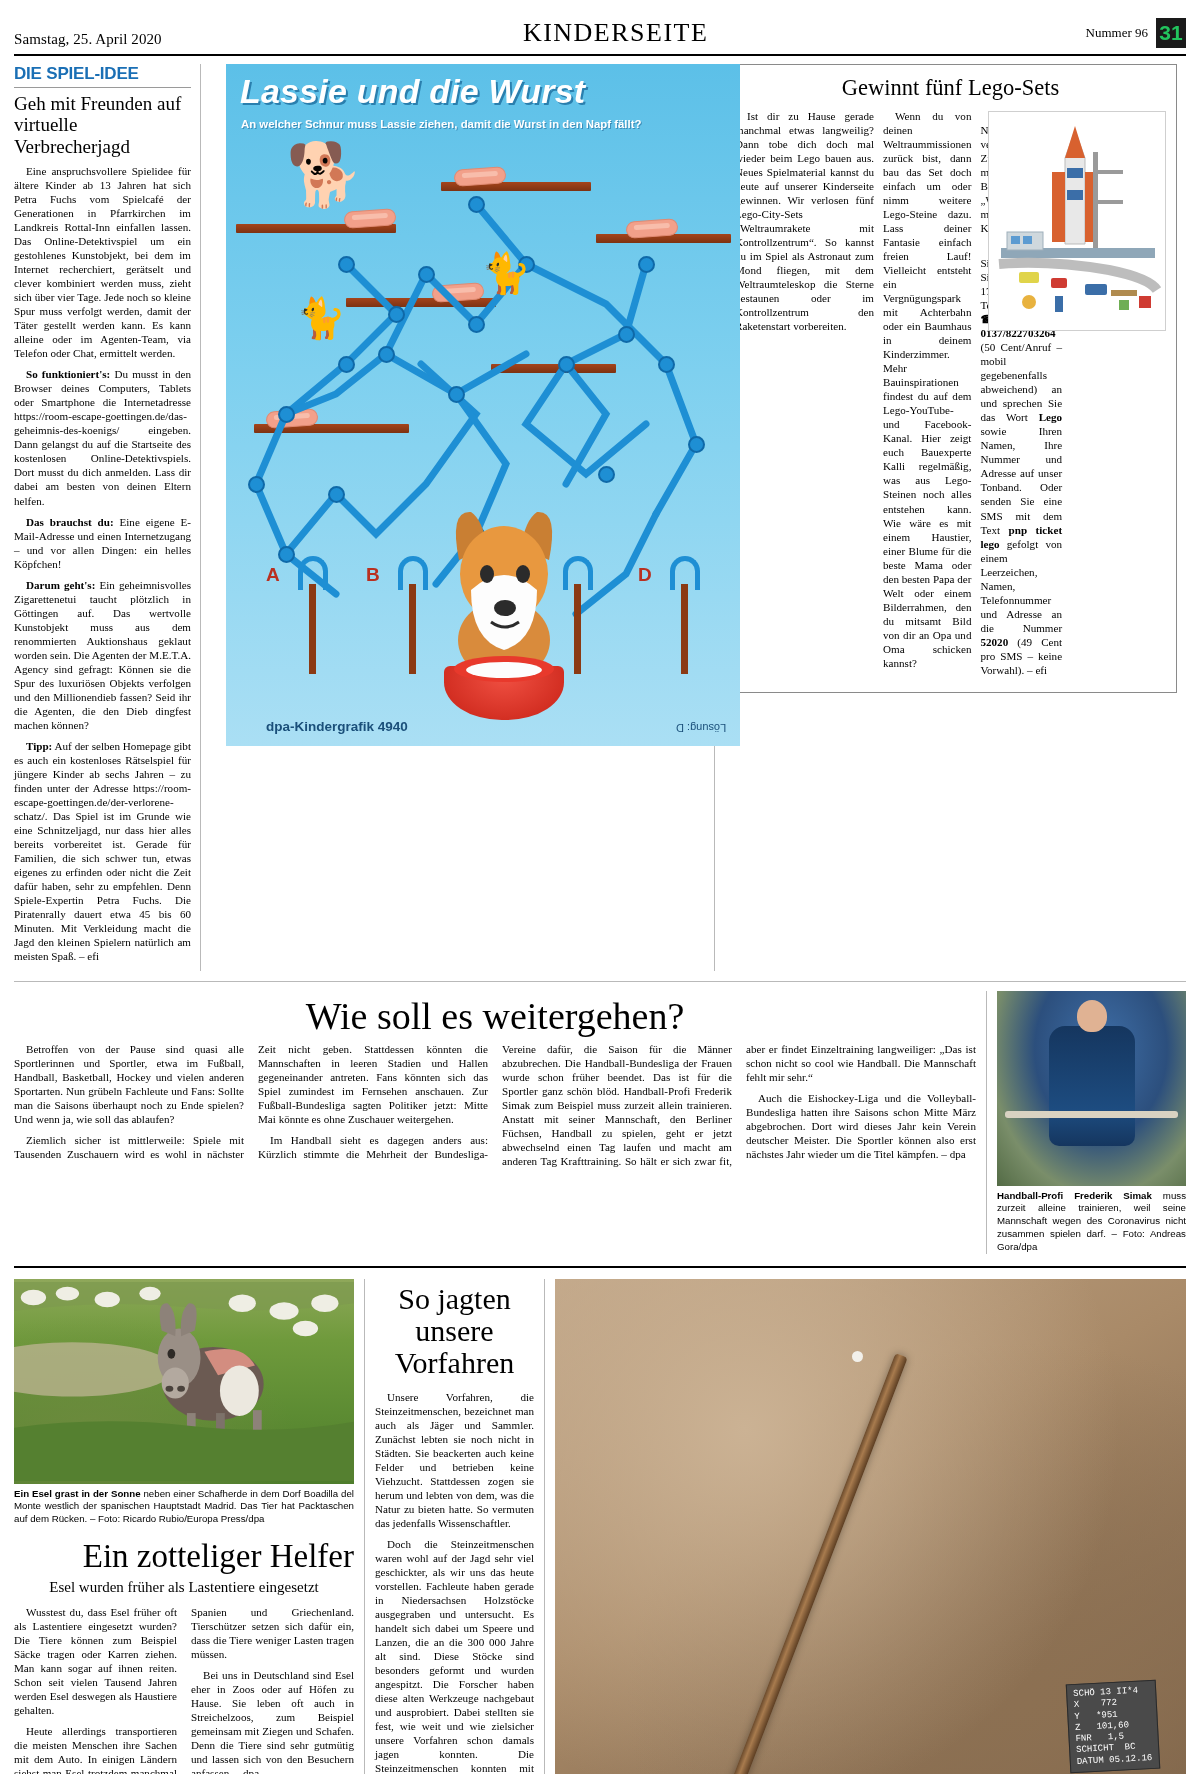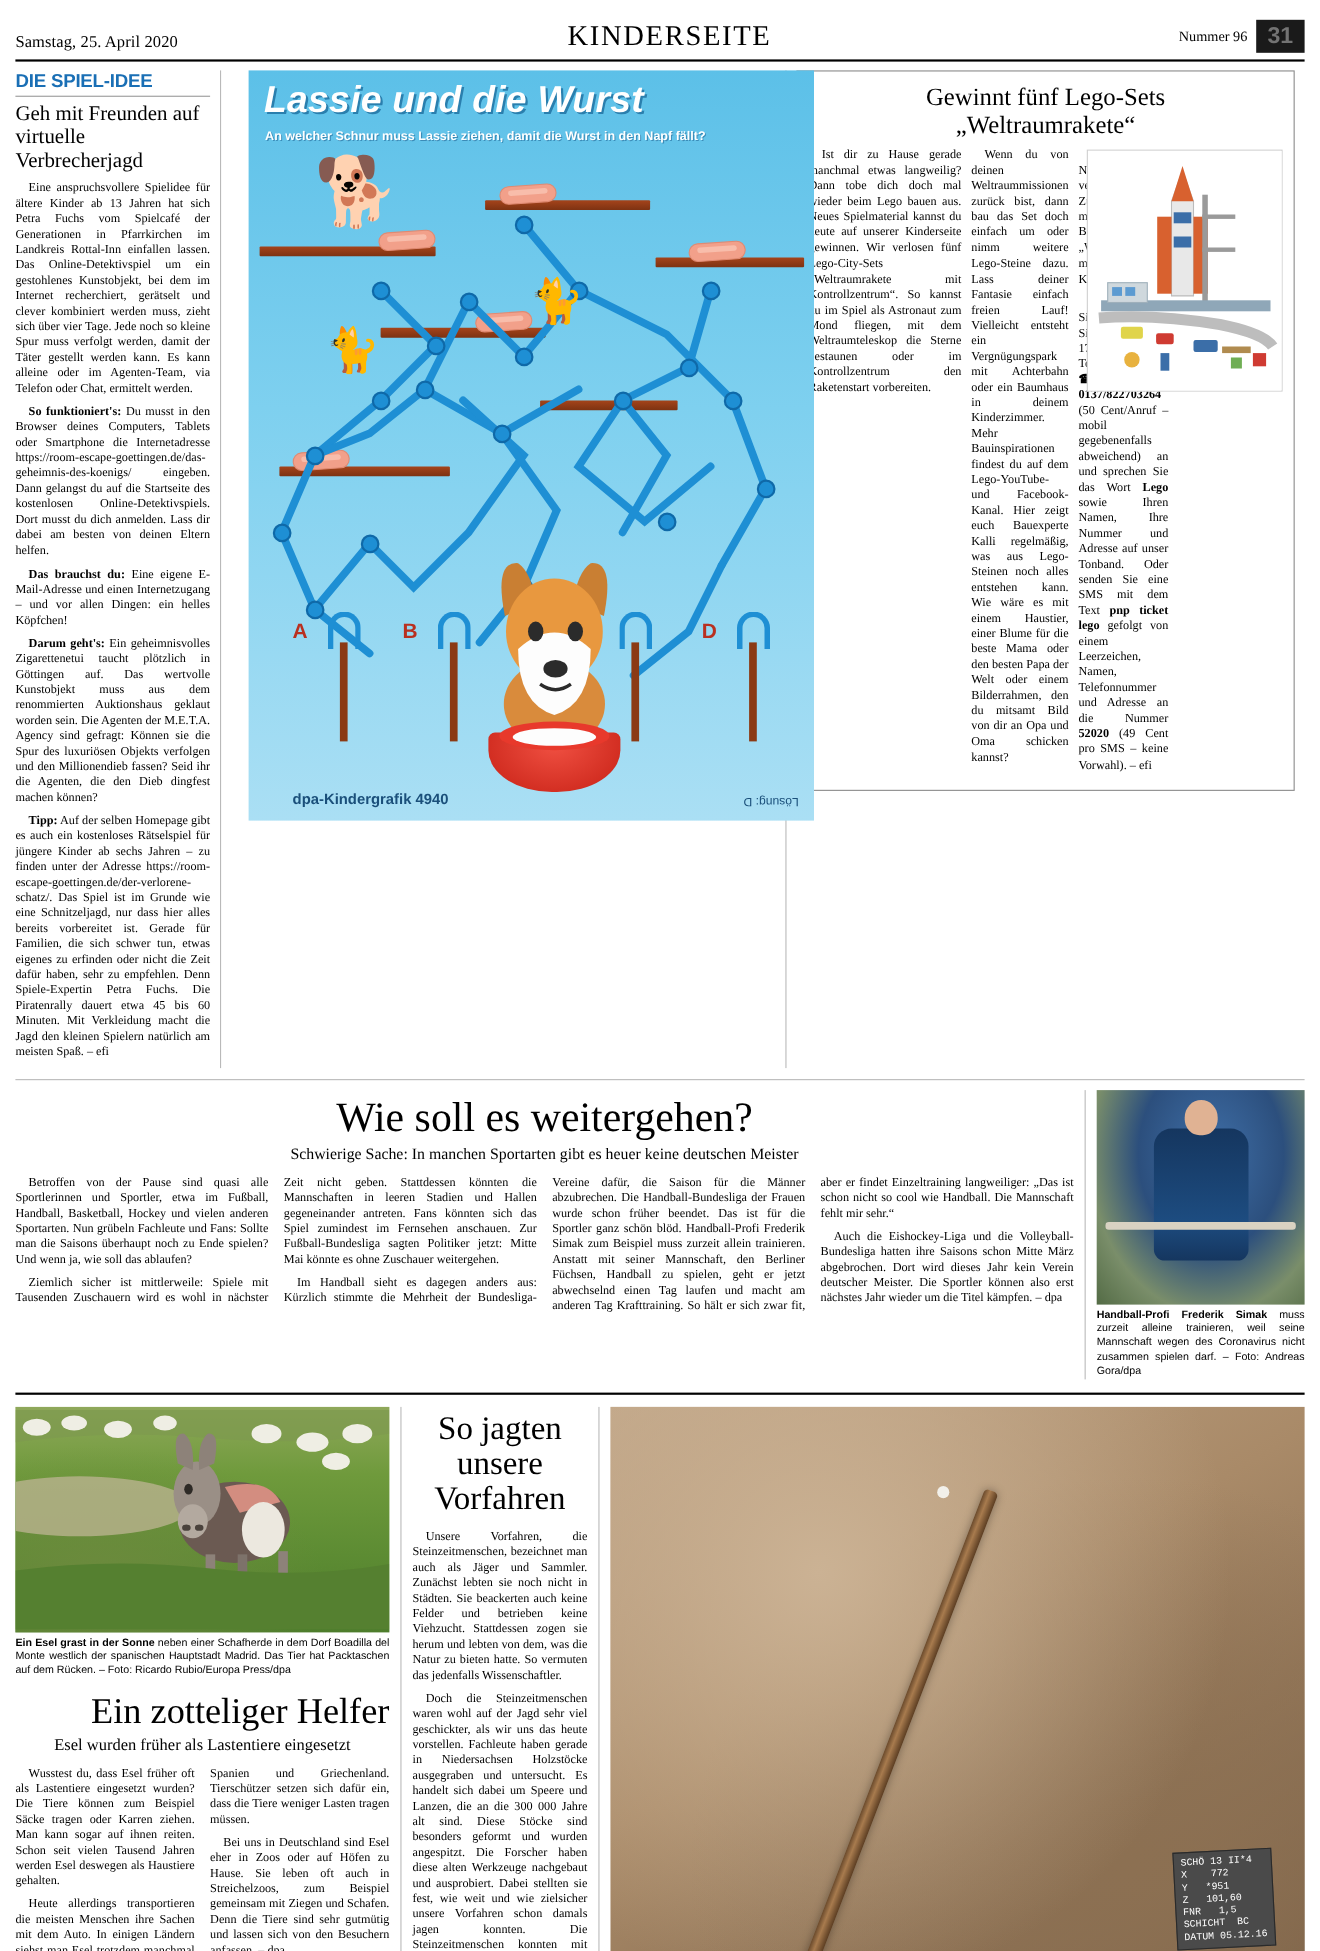--- a/index.html
+++ b/index.html
@@ -12,22 +12,22 @@
     overflow:hidden;
   }
   .page { width:1200px; height:1774px; padding:18px 14px 10px 14px; position:relative; }
 
   
   .masthead { display:flex; align-items:flex-end; justify-content:space-between; padding-bottom:4px; }
   .mh-date { font-size:15px; font-family:"Liberation Serif", serif; letter-spacing:0.1px; }
   .mh-title { font-size:26px; letter-spacing:1.5px; font-family:"Liberation Serif", serif; position:relative; left:-8px; }
   .mh-right { display:flex; align-items:center; gap:8px; }
   .mh-num { font-size:13px; }
-  .mh-page { background:#1a1a1a; color:#737373; font-size:21px; font-weight:bold;
-             width:44px; height:30px; display:flex; align-items:center; justify-content:center;
+  .mh-page { background:#1a1a1a; color:#22c55e; font-size:21px; font-weight:bold;
+             width:30px; height:30px; display:flex; align-items:center; justify-content:center;
              font-family:"Liberation Sans", sans-serif; }
   .rule-thick { border-top:2.2px solid #000; margin-top:2px; }
 
   
   .top-row { display:flex; margin-top:8px; }
   .col-left { width:186px; flex:0 0 186px; padding-right:9px; }
   .col-mid  { width:514px; flex:0 0 514px; padding:0 9px; }
   .col-right{ width:463px; flex:0 0 463px; padding-left:9px; }
   .vline { border-left:1px solid #b9b9b9; }
 
@@ -252,21 +252,20 @@
         <div class="bowl"></div>
         <div class="credit">dpa-Kindergrafik 4940</div>
         <div class="solution">Lösung: D</div>
       </div>
     </div>
 
     <div class="col-right vline">
       <div class="lego-box">
         <div class="lego-hl">
           <div>Gewinnt fünf Lego-Sets</div>
-          <div>„Weltraumrakete“</div>
         </div>
 
         <div class="lego-img">
           <div class="rocket-bg"></div>
           <svg viewBox="0 0 178 220" width="178" height="220" style="position:relative;">
             <rect x="0" y="0" width="178" height="220" fill="#fff"></rect>
 
             <path d="M86,18 L96,46 L96,132 L76,132 L76,46 Z" fill="#e8e8e8" stroke="#bbb"></path>
             <path d="M86,14 L96,46 L76,46 Z" fill="#d8612f"></path>
             <rect x="96" y="60" width="13" height="70" fill="#d8612f"></rect>
@@ -326,21 +325,20 @@
             </div>
           </div>
         </div>
       </div>
     </div>
   </div>
 
   <div class="sport">
     <div class="sport-main">
       <h1 class="hl-big">Wie soll es weitergehen?</h1>
-      <div class="deck">Schwierige Sache: In manchen Sportarten gibt es heuer keine deutschen Meister</div>
       <div class="body-txt c4">
         <p>Betroffen von der Pause sind quasi alle Sportlerinnen und Sportler, etwa im Fußball, Handball, Basketball, Hockey und vielen anderen Sportarten. Nun grübeln Fachleute und Fans: Sollte man die Saisons überhaupt noch zu Ende spielen? Und wenn ja, wie soll das ablaufen?</p>
         <p>Ziemlich sicher ist mittlerweile: Spiele mit Tausenden Zuschauern wird es wohl in nächster Zeit nicht geben. Stattdessen könnten die Mannschaften in leeren Stadien und Hallen gegeneinander antreten. Fans könnten sich das Spiel zumindest im Fernsehen anschauen. Zur Fußball-Bundesliga sagten Politiker jetzt: Mitte Mai könnte es ohne Zuschauer weitergehen.</p>
         <p>Im Handball sieht es dagegen anders aus: Kürzlich stimmte die Mehrheit der Bundesliga-Vereine dafür, die Saison für die Männer abzubrechen. Die Handball-Bundesliga der Frauen wurde schon früher beendet. Das ist für die Sportler ganz schön blöd. Handball-Profi Frederik Simak zum Beispiel muss zurzeit allein trainieren. Anstatt mit seiner Mannschaft, den Berliner Füchsen, Handball zu spielen, geht er jetzt abwechselnd einen Tag laufen und macht am anderen Tag Krafttraining. So hält er sich zwar fit, aber er findet Einzeltraining langweiliger: „Das ist schon nicht so cool wie Handball. Die Mannschaft fehlt mir sehr.“</p>
         <p><span>Auch die Eishockey-Liga und die Volleyball-Bundesliga hatten ihre Saisons schon Mitte März abgebrochen. Dort wird dieses Jahr kein Verein deutscher Meister. Die Sportler können also erst nächstes Jahr wieder um die Titel kämpfen.</span>
           <span class="sig">– dpa</span></p>
       </div>
     </div>
     <div class="sport-side">
       <div class="photo handballer">

